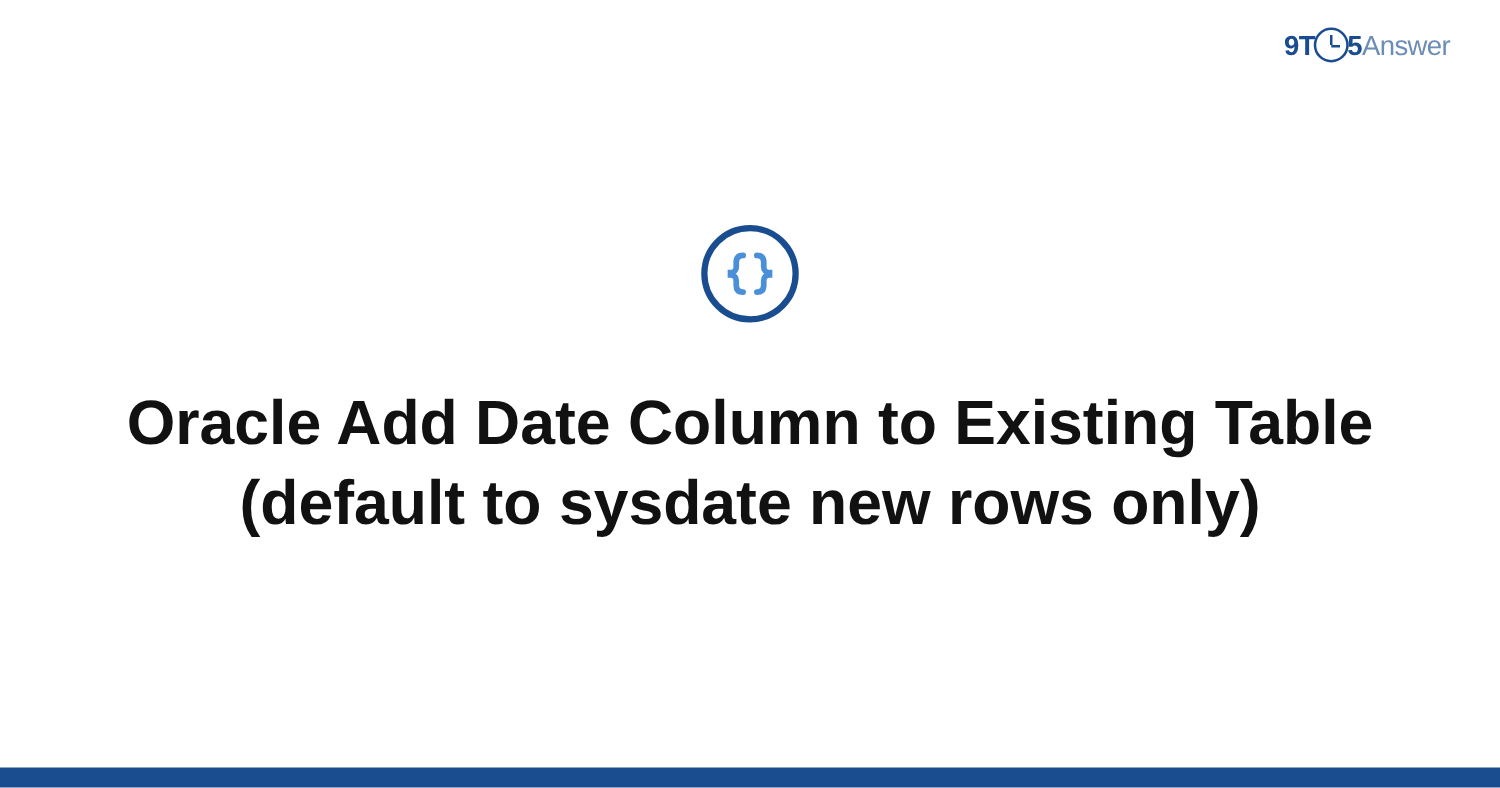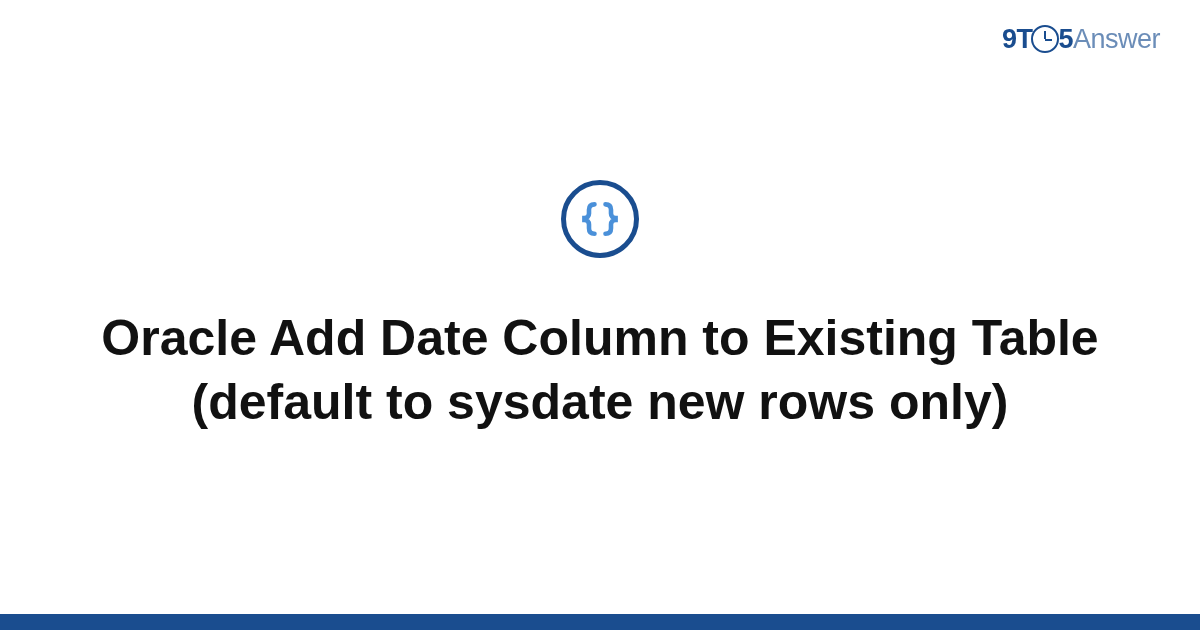--- a/index.html
+++ b/index.html
@@ -12,21 +12,21 @@
       height: 630px;
       background: #ffffff;
       font-family: -apple-system, BlinkMacSystemFont, "Segoe UI", Helvetica, Arial, sans-serif;
       position: relative;
       overflow: hidden;
     }
     .brand {
       position: absolute;
       top: 24px;
       right: 40px;
-      font-size: 27px;
+      font-size: 22px;
       font-weight: 600;
       letter-spacing: -0.5px;
     }
     .brand .nine {
       color: #1a4d8f;
     }
     .brand .t {
       color: #1a4d8f;
     }
     .brand .clock {

